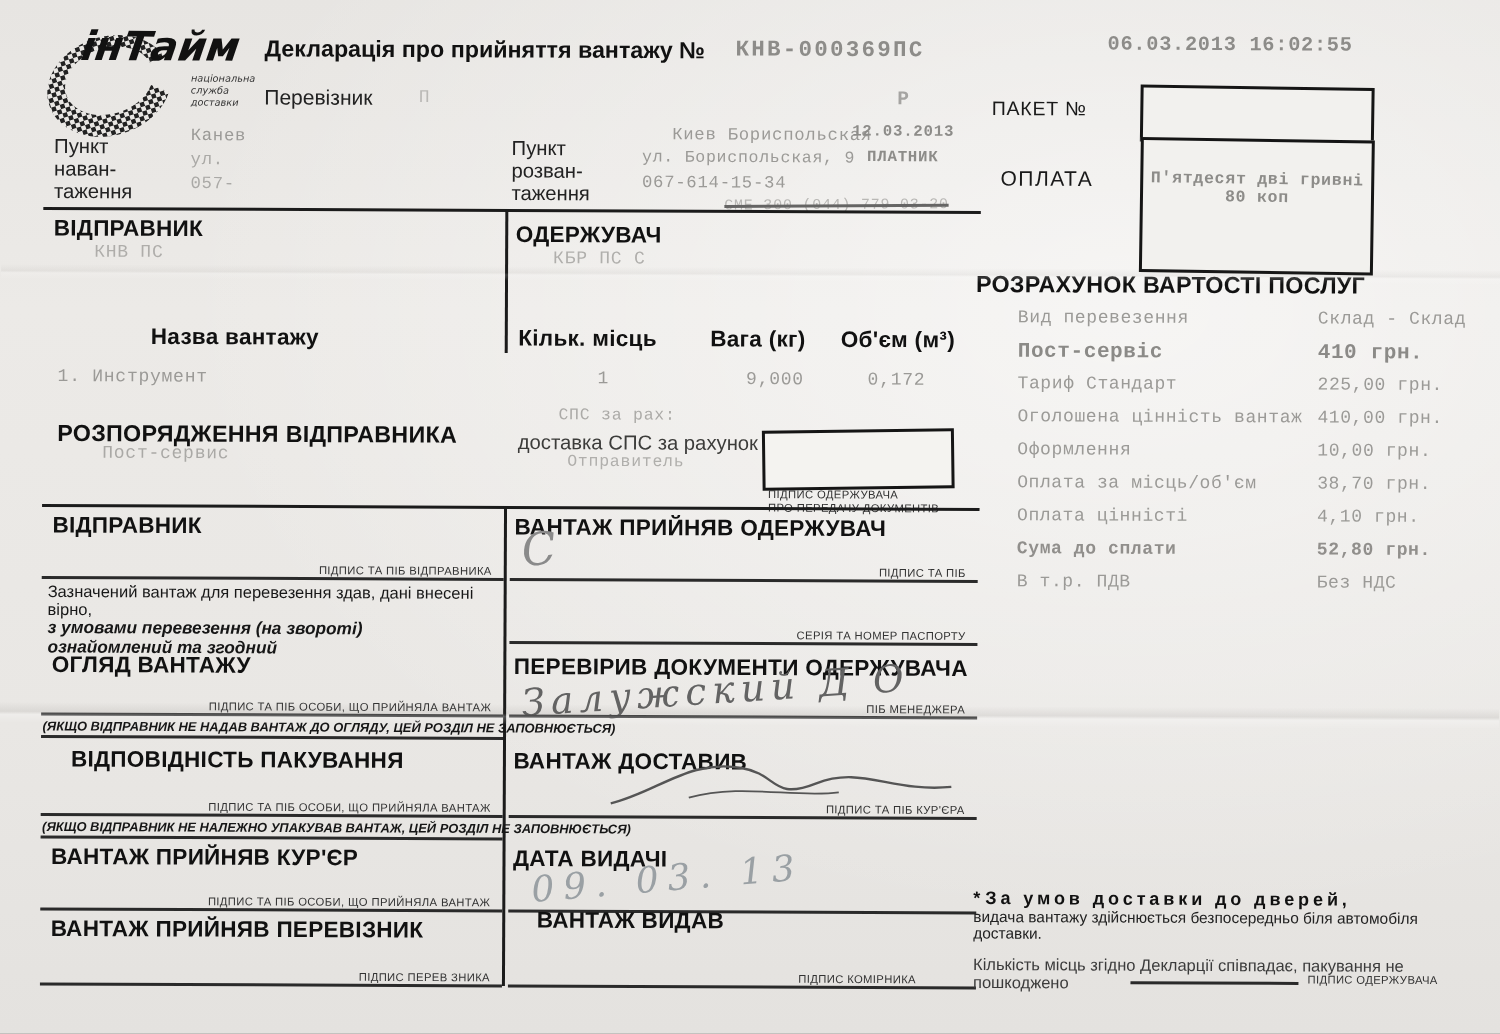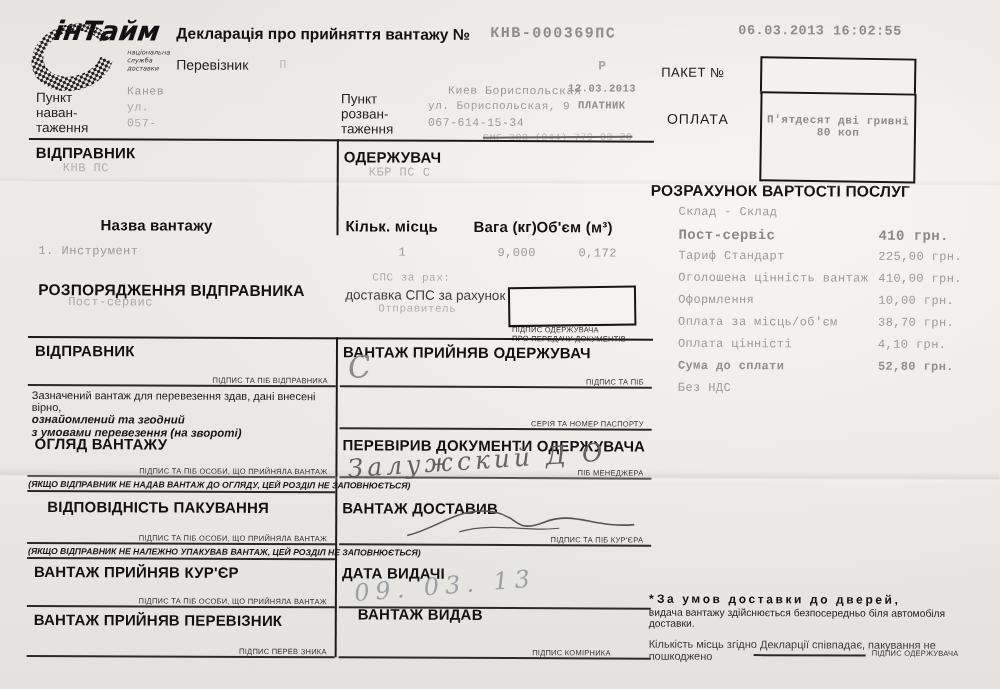--- a/index.html
+++ b/index.html
@@ -102,20 +102,21 @@
 
     <div class="abs sec" style="left:35px;top:146px;">ВІДПРАВНИК</div>
     <div class="abs dot" style="left:62px;top:163px;font-size:12px;opacity:0.75;">КНВ ПС</div>
 
     <div class="abs sec" style="left:343px;top:149px;">ОДЕРЖУВАЧ</div>
     <div class="abs dot" style="left:368px;top:166px;font-size:12px;opacity:0.75;">КБР ПС С</div>
 
     <div class="abs sec" style="left:650px;top:181px;font-size:15.5px;">РОЗРАХУНОК ВАРТОСТІ ПОСЛУГ</div>
     <div class="abs" style="left:678px;top:204px;width:310px;">
       <div class="cost-row">
+          <span class="cl">Вид перевезення</span>
           <span>Склад - Склад</span>
         </div>
       <div class="cost-row">
           <span class="cl">Пост-сервіс</span>
           <span>410 грн.</span>
         </div>
       <div class="cost-row">
           <span class="cl">Тариф Стандарт</span>
           <span>225,00 грн.</span>
         </div>
@@ -133,28 +134,29 @@
         </div>
       <div class="cost-row">
           <span class="cl">Оплата цінністі</span>
           <span>4,10 грн.</span>
         </div>
       <div class="cost-row">
           <span class="cl">Сума до сплати</span>
           <span>52,80 грн.</span>
         </div>
       <div class="cost-row">
+          <span class="cl">В т.р. ПДВ</span>
           <span>Без НДС</span>
         </div>
     </div>
 
     <div class="abs sec" style="left:100px;top:218px;">Назва вантажу</div>
     <div class="abs sec" style="left:345px;top:218px;">Кільк. місць</div>
     <div class="abs sec" style="left:473px;top:218px;">Вага (кг)</div>
-    <div class="abs sec" style="left:536px;top:218px;">Об'єм (м³)</div>
+    <div class="abs sec" style="left:560px;top:218px;">Об'єм (м³)</div>
 
     <div class="abs dot" style="left:38px;top:246px;font-size:12px;">1. Инструмент</div>
     <div class="abs dot" style="left:398px;top:246px;font-size:12px;">1</div>
     <div class="abs dot" style="left:497px;top:246px;font-size:12px;">9,000</div>
     <div class="abs dot" style="left:578px;top:246px;font-size:12px;">0,172</div>
 
     <div class="abs dot" style="left:372px;top:272px;font-size:11px;opacity:0.8;text-align:center;">СПС за рах:</div>
     <div class="abs sec" style="left:38px;top:283px;font-size:15.5px;">РОЗПОРЯДЖЕННЯ ВІДПРАВНИКА</div>
     <div class="abs dot" style="left:68px;top:297px;font-size:12px;opacity:0.8;">Пост-сервис</div>
     <div class="abs" style="left:345px;top:288px;font-size:13.5px;color:#3c3c3a;">доставка СПС за рахунок</div>
@@ -173,22 +175,22 @@
     <div class="abs cap" style="right:672px;top:377px;">ПІДПИС ТА ПІБ ВІДПРАВНИКА</div>
     <div class="abs thin" style="left:28px;top:386px;width:308px;"></div>
 
     <div class="abs sec" style="left:343px;top:344px;">ВАНТАЖ ПРИЙНЯВ ОДЕРЖУВАЧ</div>
     <div class="abs hand" style="left:348px;top:350px;font-size:30px;color:#8a8a8a;transform:rotate(-6deg);">С</div>
     <div class="abs cap" style="right:356px;top:377px;">ПІДПИС ТА ПІБ</div>
     <div class="abs thin" style="left:340px;top:386px;width:312px;"></div>
 
     <div class="abs" style="left:32px;top:391px;width:300px;">
       <div style="font-size:11px;color:#181818;">Зазначений вантаж для перевезення здав, дані внесені вірно,</div>
+      <div class="note-it">з умовами перевезення  (на звороті)</div>
       <div class="note-it">ознайомлений та згодний</div>
-      <div class="note-it">з умовами перевезення  (на звороті)</div>
     </div>
 
     <div class="abs cap" style="right:356px;top:419px;">СЕРІЯ ТА НОМЕР ПАСПОРТУ</div>
     <div class="abs thin" style="left:340px;top:428px;width:312px;"></div>
 
     <div class="abs sec" style="left:35px;top:437px;">ОГЛЯД ВАНТАЖУ</div>
     <div class="abs cap" style="right:672px;top:468px;">ПІДПИС ТА ПІБ ОСОБИ, ЩО ПРИЙНЯЛА ВАНТАЖ</div>
     <div class="abs thin" style="left:28px;top:477px;width:308px;"></div>
     <div class="abs bracket-note" style="left:29px;top:481px;">(ЯКЩО ВІДПРАВНИК НЕ НАДАВ ВАНТАЖ ДО ОГЛЯДУ, ЦЕЙ РОЗДІЛ НЕ ЗАПОВНЮЄТЬСЯ)</div>
     <div class="abs thin" style="left:28px;top:492px;width:308px;"></div>

